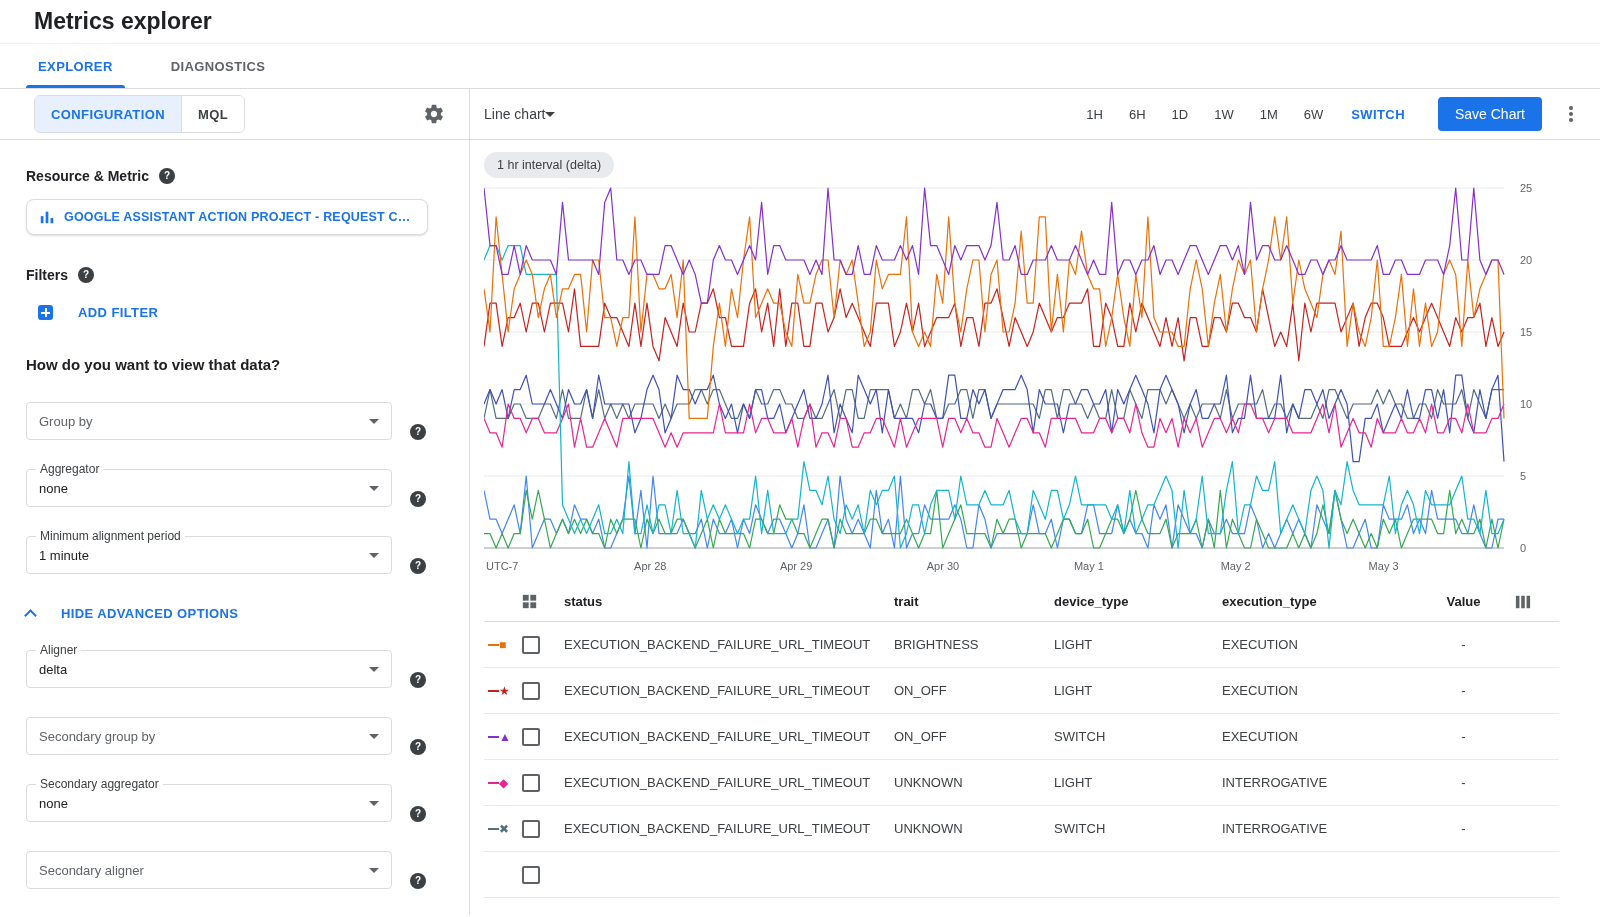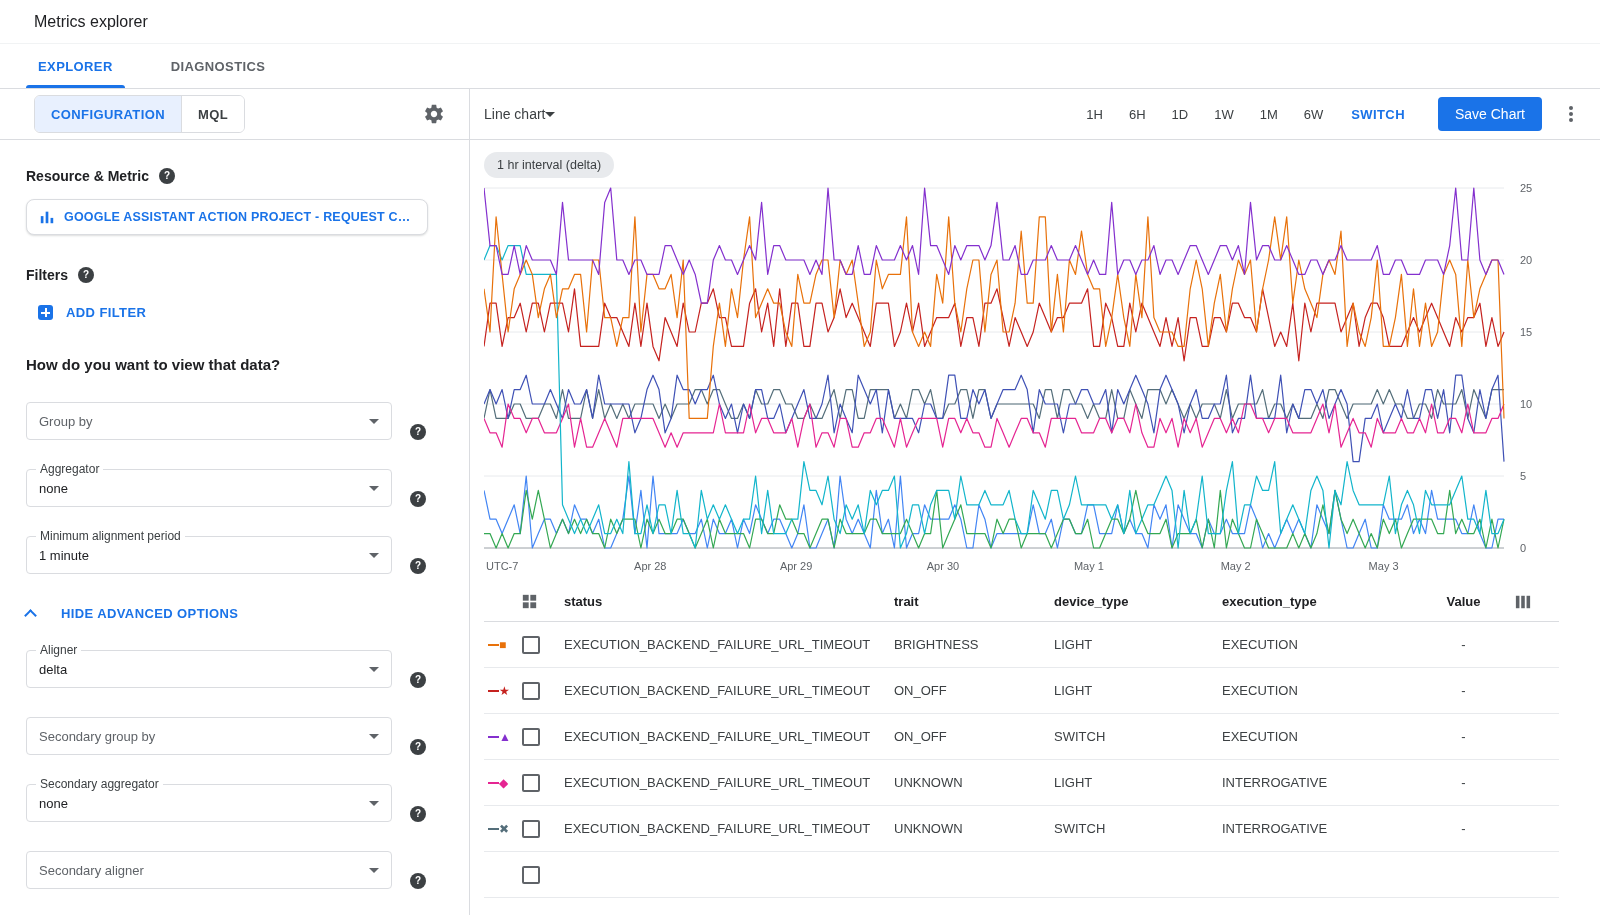--- a/index.html
+++ b/index.html
@@ -2,21 +2,21 @@
 <html><head>
 <meta charset="utf-8">
 <style>
 *{box-sizing:border-box;margin:0;padding:0}
 html,body{width:1600px;height:917px;overflow:hidden;background:#fff;
   font-family:"Liberation Sans","DejaVu Sans",sans-serif;color:#202124}
 button{font-family:inherit}
 
 
 .page-header{height:44px;display:flex;align-items:center;padding-left:34px;border-bottom:1px solid #f1f3f4}
-.page-title{font-size:16px;font-weight:400;color:#202124}
+.page-title{font-size:23px;font-weight:700;color:#202124}
 
 
 .top-tabs{height:45px;display:flex;align-items:stretch;border-bottom:1px solid #dadce0;padding-left:26px}
 .tab{display:flex;align-items:center;padding:0 12px;margin-right:34px;font-size:13px;font-weight:700;
   letter-spacing:.4px;color:#5f6368;position:relative;cursor:pointer}
 .tab.active{color:#1a73e8}
 .tab.active::after{content:"";position:absolute;left:0;right:0;bottom:0;height:3px;background:#1a73e8;border-radius:3px 3px 0 0}
 
 
 .content{display:flex;height:826px}
@@ -38,21 +38,21 @@
 .section-label{font-size:14px;font-weight:700;color:#202124}
 .help-icon{width:16px;height:16px;border-radius:50%;background:#3c4043;color:#fff;font-size:10px;font-weight:700;
   display:inline-flex;align-items:center;justify-content:center;flex:none;cursor:pointer;line-height:1}
 
 .metric-chip{display:flex;align-items:center;gap:9px;width:402px;height:36px;margin-top:15px;padding:0 12px;
   border:1px solid #dadce0;border-radius:8px;background:#fff;box-shadow:0 1px 2px rgba(60,64,67,.18);cursor:pointer}
 .metric-chip-label{font-size:12.5px;font-weight:700;letter-spacing:.2px;color:#1a73e8;
   white-space:nowrap;overflow:hidden;text-overflow:ellipsis}
 
 .filters-row{margin-top:32px}
-.add-filter{display:flex;align-items:center;gap:13px;margin:22px 0 0 12px;color:#1a73e8;font-size:13px;
+.add-filter{display:flex;align-items:center;gap:25px;margin:22px 0 0 12px;color:#1a73e8;font-size:13px;
   font-weight:700;letter-spacing:.4px;cursor:pointer;background:none;border:none}
 .plus-icon{width:15px;height:15px;background:#1a73e8;border-radius:3px;position:relative;flex:none}
 .plus-icon::before{content:"";position:absolute;left:3px;right:3px;top:50%;margin-top:-1px;height:2px;background:#fff}
 .plus-icon::after{content:"";position:absolute;top:3px;bottom:3px;left:50%;margin-left:-1px;width:2px;background:#fff}
 
 .view-question{margin-top:36px;font-size:15px;font-weight:700}
 
 .field-row{display:flex;align-items:flex-end;gap:18px;margin-top:29px}
 .select-box{position:relative;flex:0 0 366px;height:38px;border:1px solid #dadce0;border-radius:4px;
   display:flex;align-items:center;justify-content:space-between;padding:0 12px;cursor:pointer;background:#fff}

